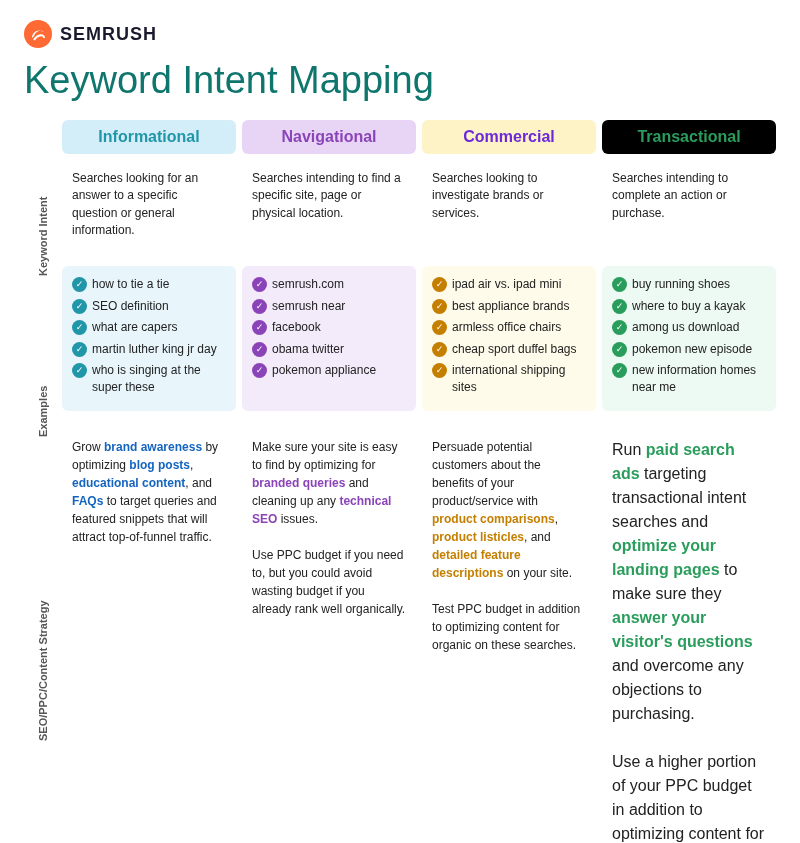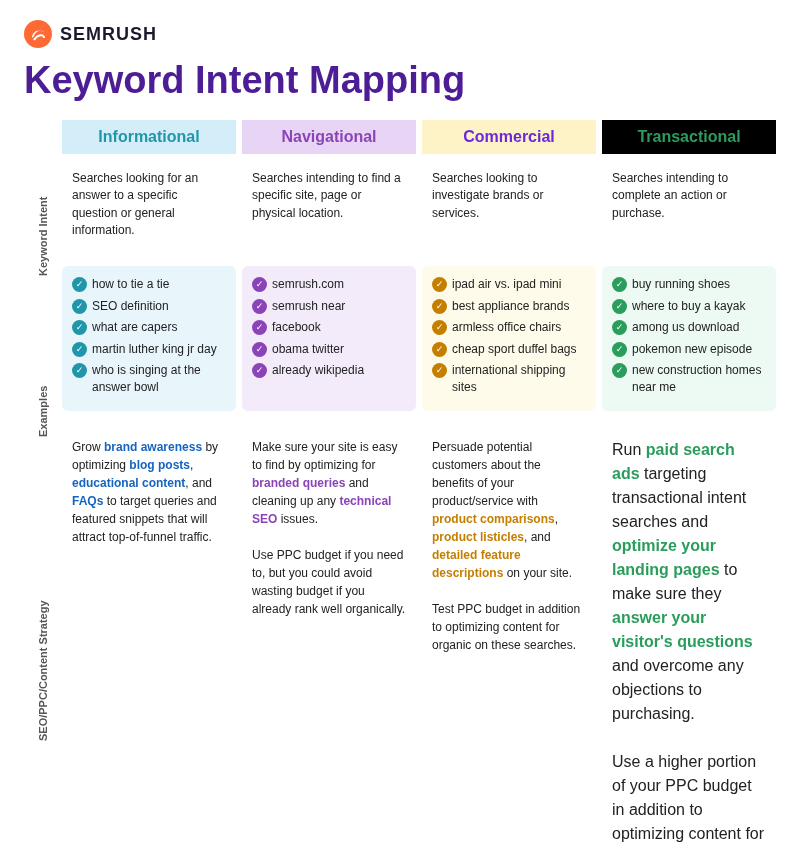--- a/index.html
+++ b/index.html
@@ -25,22 +25,22 @@
       height: 28px;
     }
     .logo-text {
       font-size: 18px;
       font-weight: 900;
       color: #1a1a2e;
       letter-spacing: 1px;
     }
     .page-title {
       font-size: 38px;
-      font-weight: 700;
-      color: #4c1d95;
+      font-weight: 400;
+      color: #0f766e;
       margin-bottom: 18px;
       line-height: 1.1;
     }
     .table-wrapper {
       display: flex;
       flex-direction: row;
       gap: 0;
     }
     .row-labels {
       display: flex;
@@ -74,21 +74,21 @@
       display: grid;
       grid-template-columns: 1fr 1fr 1fr 1fr;
       gap: 6px;
       margin-bottom: 6px;
     }
     .col-header {
       text-align: center;
       font-size: 16px;
       font-weight: 700;
       padding: 8px 4px;
-      border-radius: 0;
+      border-radius: 6px;
     }
     .col-header.informational { background: #d4eef9; color: #2196a8; }
     .col-header.navigational { background: #e8d5f5; color: #8b44b8; }
     .col-header.commercial { background: #fef3c7; color: #6d28d9; }
     .col-header.transactional { background: #000000; color: #2a9d5c; }
 
     .data-rows {
       display: flex;
       flex-direction: column;
       gap: 17px;
@@ -226,21 +226,21 @@
               <li>
                   <span class="checkmark blue">✓</span>
                   <span>what are capers</span>
                 </li>
               <li>
                   <span class="checkmark blue">✓</span>
                   <span>martin luther king jr day</span>
                 </li>
               <li>
                   <span class="checkmark blue">✓</span>
-                  <span>who is singing at the answer bowl</span>
+                  <span>who is singing at the super these</span>
                 </li>
             </ul>
           </div>
 
           <div class="cell navigational-bg">
             <ul>
               <li>
                   <span class="checkmark purple">✓</span>
                   <span>semrush.com</span>
                 </li>
@@ -251,21 +251,21 @@
               <li>
                   <span class="checkmark purple">✓</span>
                   <span>facebook</span>
                 </li>
               <li>
                   <span class="checkmark purple">✓</span>
                   <span>obama twitter</span>
                 </li>
               <li>
                   <span class="checkmark purple">✓</span>
-                  <span>already wikipedia</span>
+                  <span>pokemon appliance</span>
                 </li>
             </ul>
           </div>
 
           <div class="cell commercial-bg">
             <ul>
               <li>
                   <span class="checkmark orange">✓</span>
                   <span>ipad air vs. ipad mini</span>
                 </li>
@@ -301,21 +301,21 @@
               <li>
                   <span class="checkmark green">✓</span>
                   <span>among us download</span>
                 </li>
               <li>
                   <span class="checkmark green">✓</span>
                   <span>pokemon new episode</span>
                 </li>
               <li>
                   <span class="checkmark green">✓</span>
-                  <span>new construction homes near me</span>
+                  <span>new information homes near me</span>
                 </li>
             </ul>
           </div>
         </div>
 
         <div class="data-row">
 
           <div class="cell plain" style="font-size:12px;line-height:1.5;">
             Grow <span class="bold-link link-blue">brand awareness</span> by optimizing <span class="bold-link link-blue">blog posts</span>, <span class="bold-link link-blue">educational content</span>, and <span class="bold-link link-blue">FAQs</span> to target queries and featured snippets that will attract top-of-funnel traffic.
           </div>

